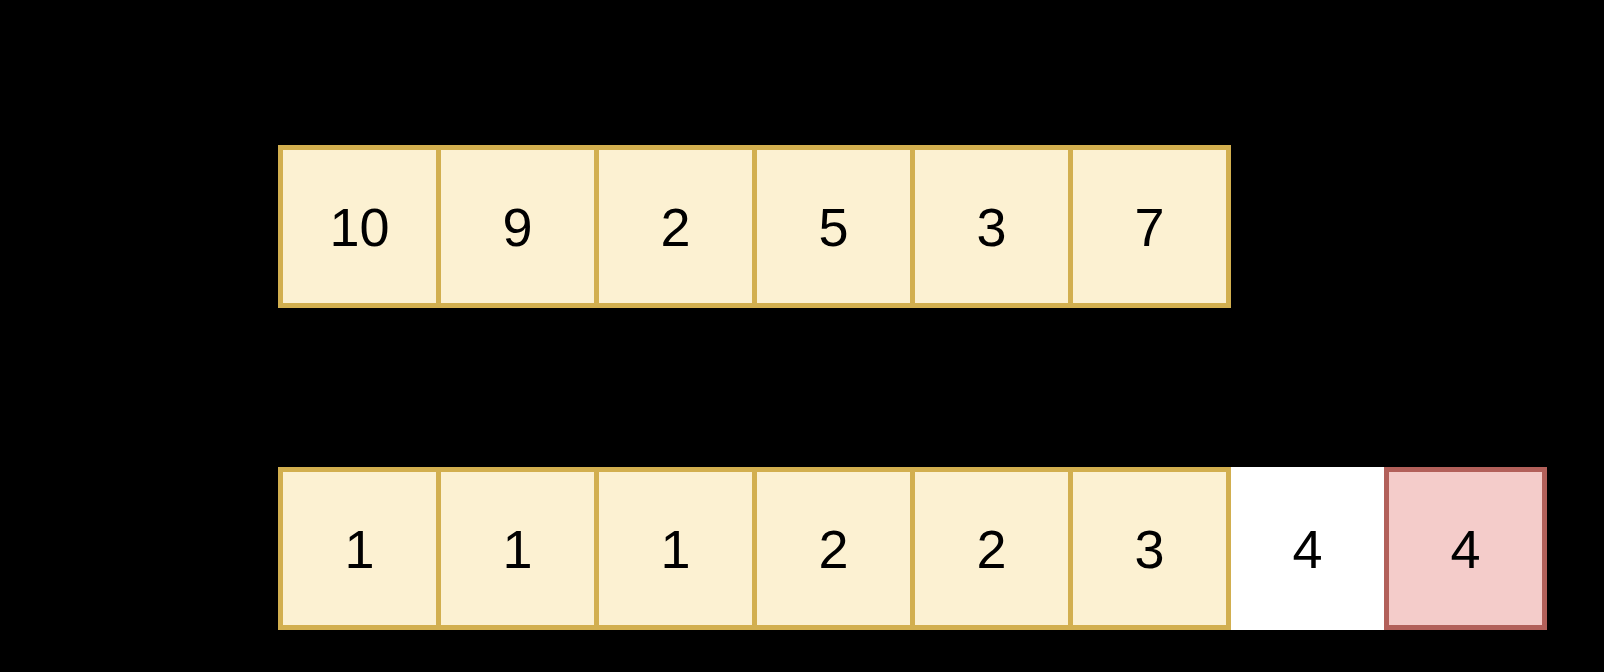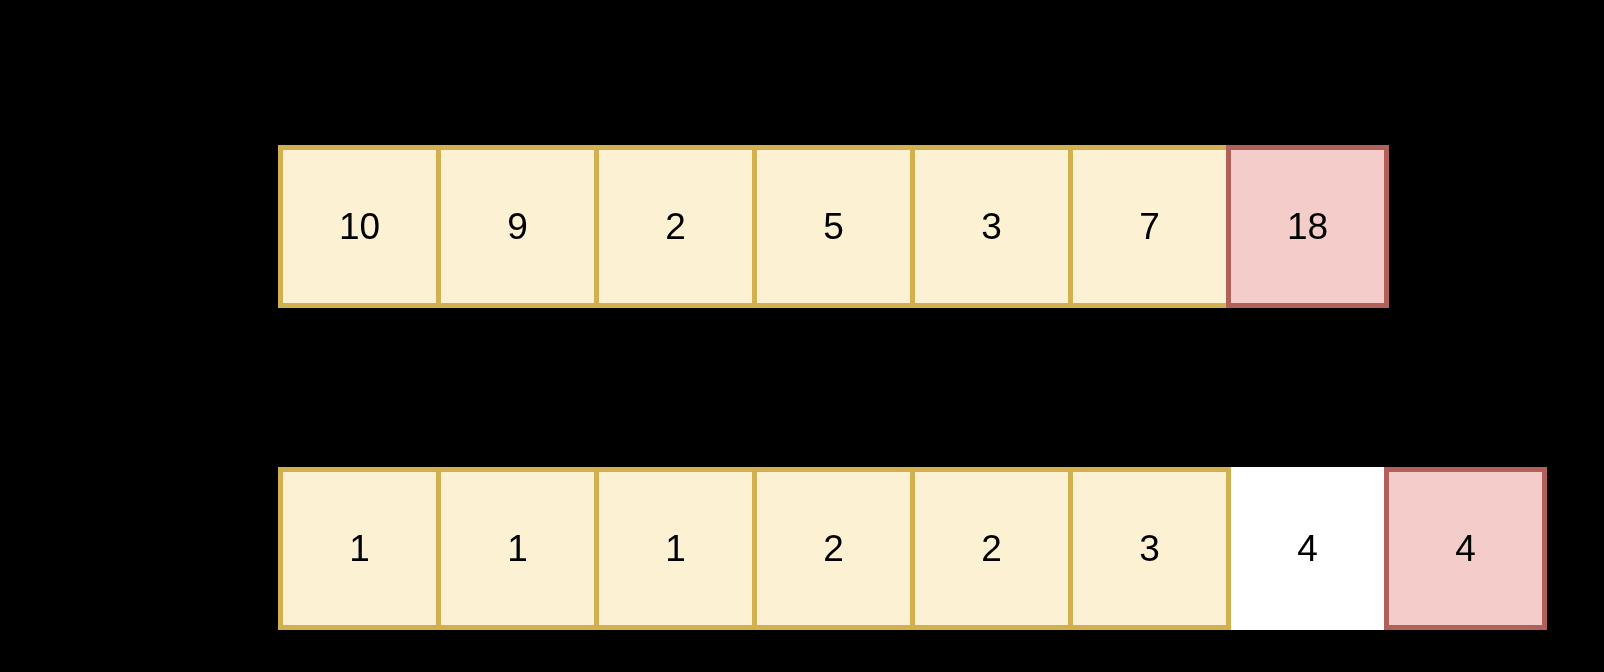--- a/index.html
+++ b/index.html
@@ -26,21 +26,21 @@
   .row-top { top: 145px; }
   .row-bottom { top: 467px; }
   .cell {
     width: 153px;
     height: 153px;
     border: 5px solid transparent;
     margin-left: -5px;
     display: flex;
     align-items: center;
     justify-content: center;
-    font-size: 37px;
+    font-size: 54px;
     color: var(--text, #000);
     box-sizing: content-box;
     flex: none;
   }
   .cell:first-child { margin-left: 0; }
   .style-default {
     background: var(--cell-fill, #FCF1D2);
     border-color: var(--cell-border, #D2AF4F);
     z-index: 2;
   }
@@ -60,21 +60,20 @@
 
 <div class="canvas">
 
   <div class="array-row row-top">
     <div class="cell style-default">10</div>
     <div class="cell style-default">9</div>
     <div class="cell style-default">2</div>
     <div class="cell style-default">5</div>
     <div class="cell style-default">3</div>
     <div class="cell style-default">7</div>
-    <div class="cell style-highlight">18</div>
   </div>
 
   <div class="array-row row-bottom">
     <div class="cell style-default">1</div>
     <div class="cell style-default">1</div>
     <div class="cell style-default">1</div>
     <div class="cell style-default">2</div>
     <div class="cell style-default">2</div>
     <div class="cell style-default">3</div>
     <div class="cell style-plain">4</div>

